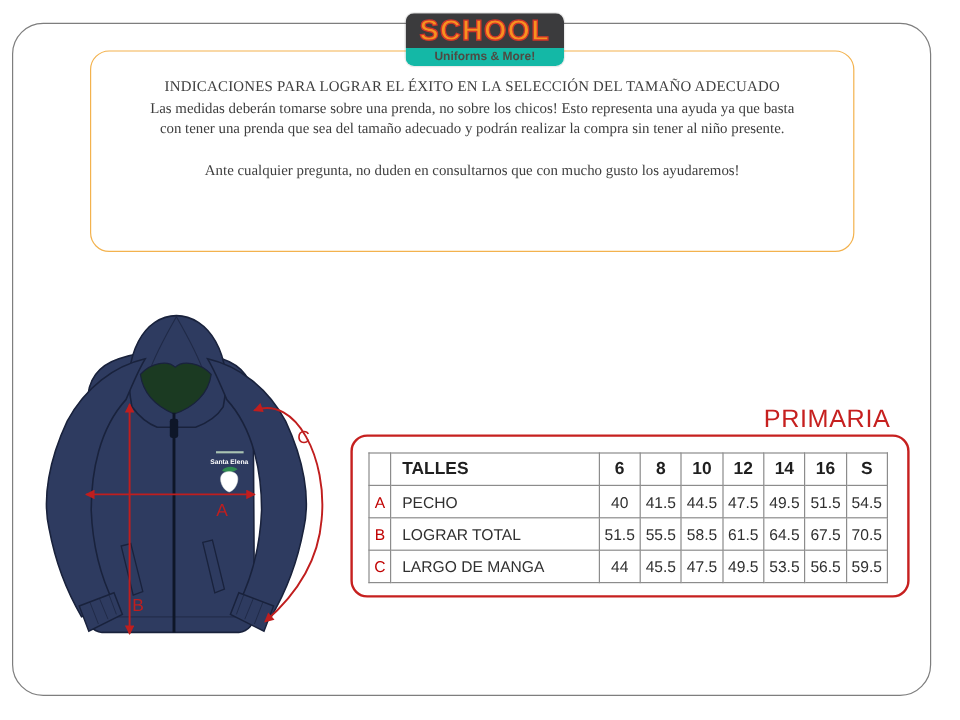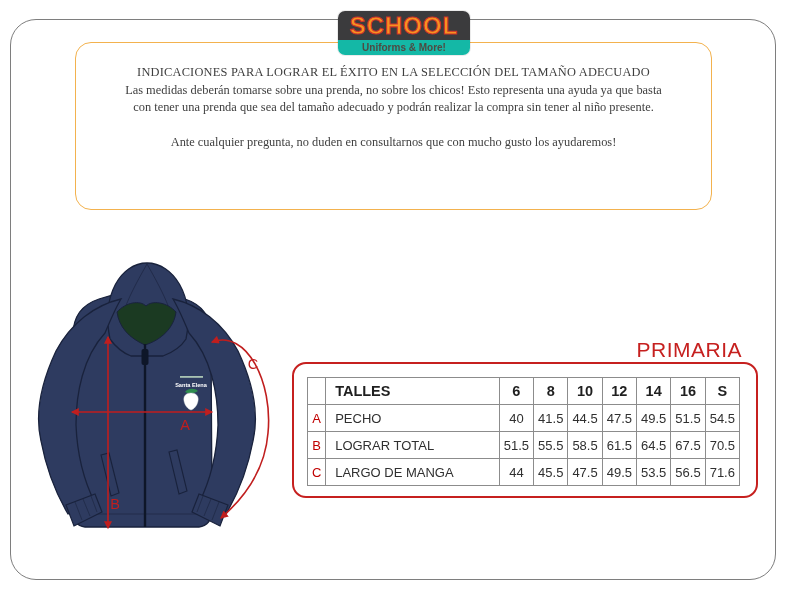--- a/index.html
+++ b/index.html
@@ -163,19 +163,19 @@
       </tr>
       <tr>
         <td class="letter">C</td>
         <td class="lbl">LARGO DE MANGA</td>
         <td class="num">44</td>
         <td class="num">45.5</td>
         <td class="num">47.5</td>
         <td class="num">49.5</td>
         <td class="num">53.5</td>
         <td class="num">56.5</td>
-        <td class="num">71.6</td>
+        <td class="num">59.5</td>
       </tr>
     </tbody>
       </table>
   </div>
 
 </div>
 
 </body></html>

